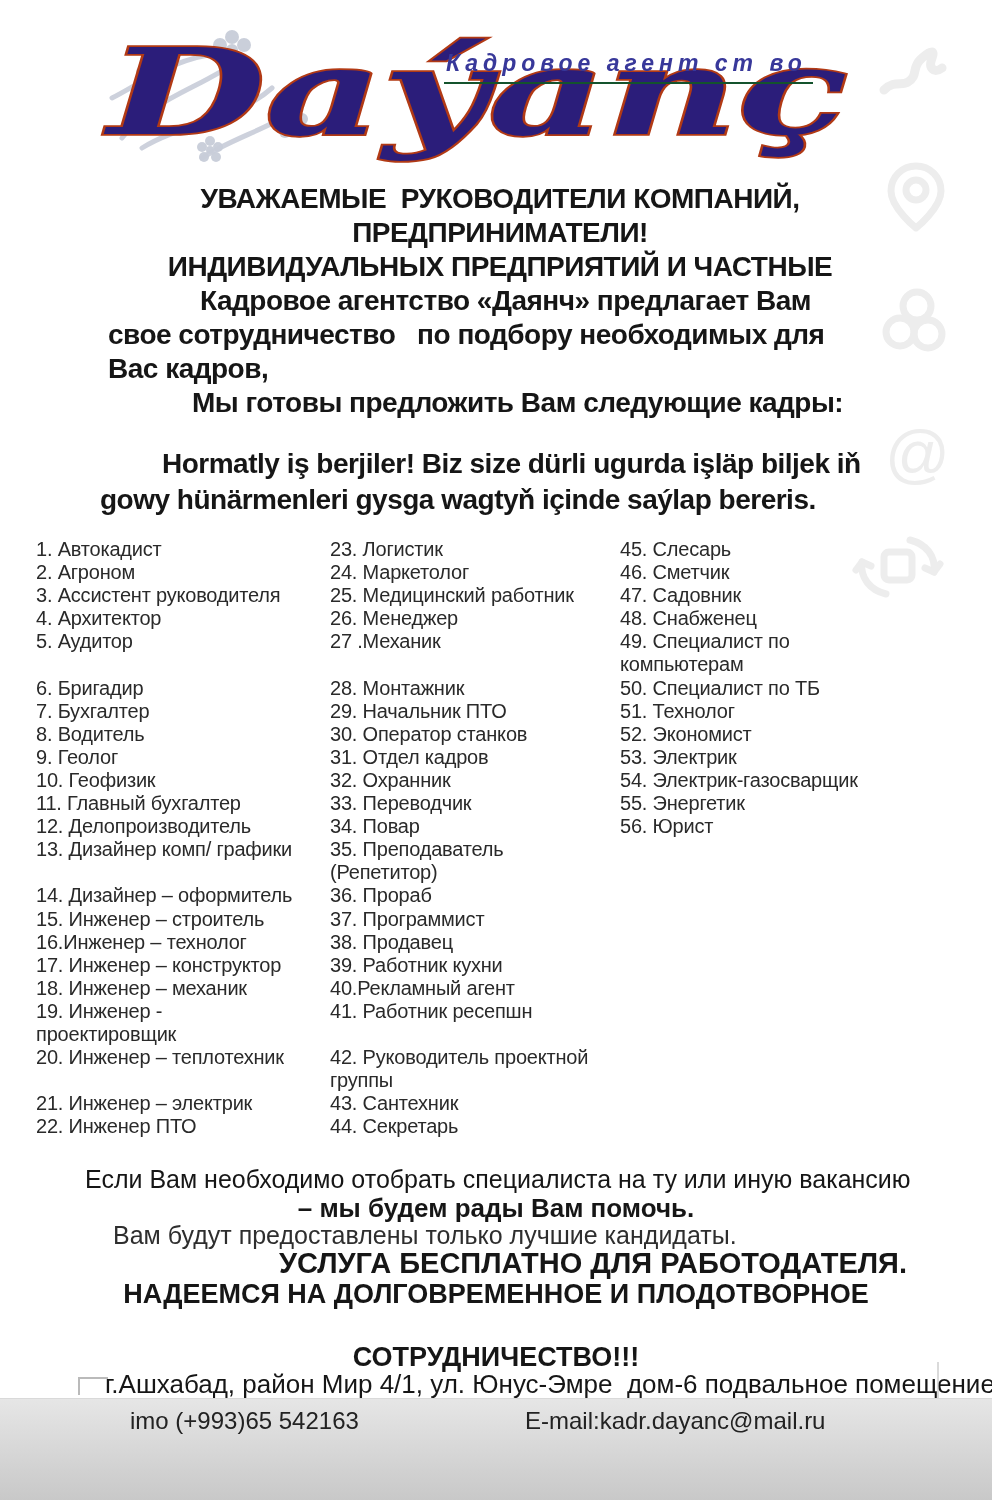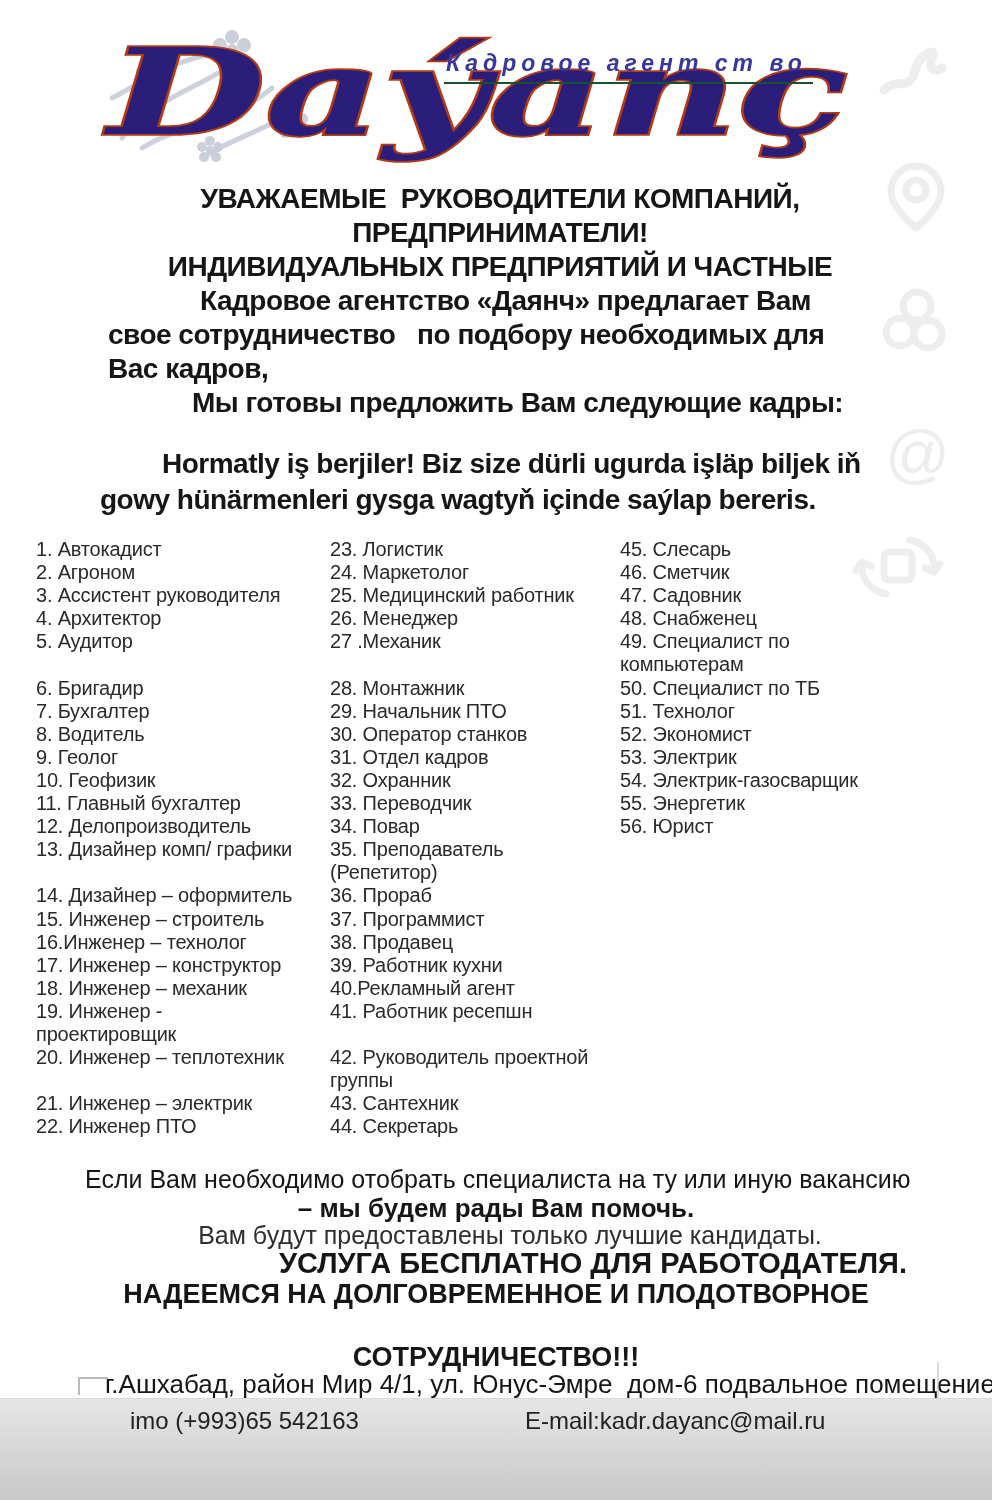--- a/index.html
+++ b/index.html
@@ -32,21 +32,21 @@
   .col1{left:36px;width:292px;}
   .col2{left:330px;width:288px;}
   .col3{left:620px;width:330px;}
   .plist div{height:23.1px;overflow:visible;white-space:pre;}
 
   
   .footer{position:absolute;left:85px;top:1165px;width:822px;color:#161616;}
   .footer div{white-space:pre;}
   .f1{font-size:25px;height:28px;text-align:right;}
   .f2{font-size:26px;height:28px;text-align:center;font-weight:bold;}
-  .f3{font-size:25px;height:26px;padding-left:28px;color:#2e2e2e;text-align:center;}
+  .f3{font-size:25px;height:26px;padding-left:28px;color:#2e2e2e;}
   .f4{font-size:29px;height:32px;text-align:right;font-weight:bold;}
   .f5{font-size:27px;height:28px;text-align:center;font-weight:bold;}
   .f6{font-size:27px;height:27px;text-align:center;font-weight:bold;margin-top:35px;}
   .f7{font-size:26px;height:28px;padding-left:20px;}
   .f8{font-size:26px;height:28px;}
 
   
   .bottom-bar{position:absolute;left:0;top:1398px;width:992px;height:102px;
               background:linear-gradient(#e6e6e6,#c8c8c8);border-top:1px solid #d9d9d9;}
   .imo{position:absolute;left:130px;top:8px;font-size:24px;color:#222;}

